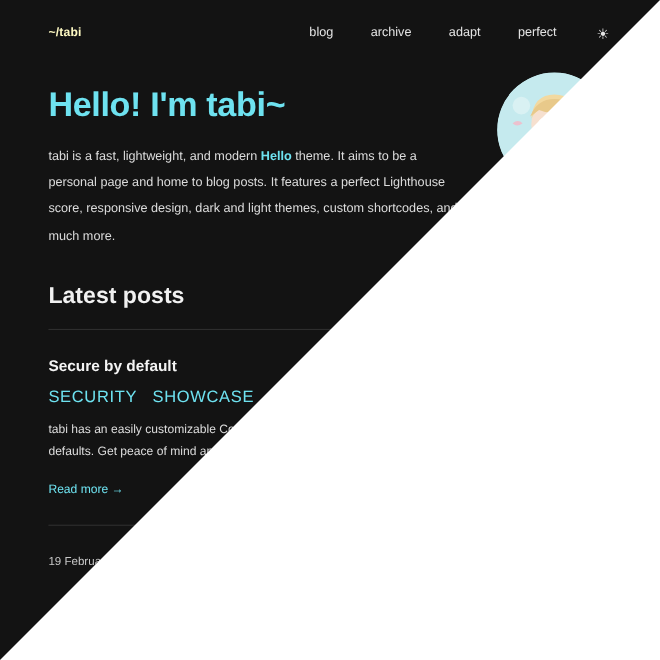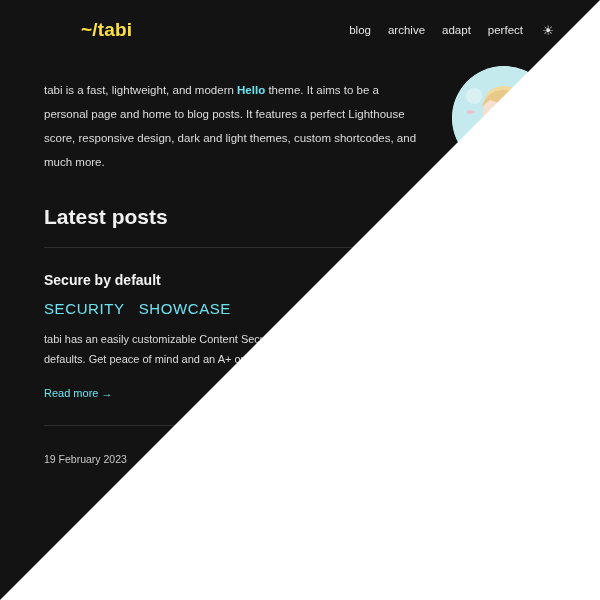--- a/index.html
+++ b/index.html
@@ -36,31 +36,30 @@
 
   
   .site-header {
     display: flex;
     align-items: center;
     justify-content: space-between;
     padding: 12px 44px 0 44px;
     height: 48px;
   }
   .brand {
-    font-size: 19px;
-    font-weight: bold;
-    color: #fde047;
+    font-size: 11px;
+    font-weight: bold;
+    color: #fef9c3;
     letter-spacing: 0.2px;
     text-decoration: none;
-    margin-left: 37px;
   }
   .nav {
     display: flex;
     align-items: center;
-    gap: 17px;
+    gap: 34px;
     margin-left: 19px;
   }
   .nav a {
     color: #e4e4e4;
     font-size: 11.5px;
     text-decoration: none;
   }
   .theme-toggle {
     display: inline-flex;
     align-items: center;
@@ -177,20 +176,21 @@
     <nav class="nav">
       <a href="#">blog</a>
       <a href="#">archive</a>
       <a href="#">adapt</a>
       <a href="#">perfect</a>
       <span class="theme-toggle">☀</span>
     </nav>
   </header>
 
   <section class="hero">
+    <h1>Hello! I'm tabi~</h1>
     <p><span>tabi is a fast, lightweight, and modern </span><a href="#">Hello</a><span> theme. It aims to be a personal page and home to blog posts. It features a perfect Lighthouse score, responsive design, dark and light themes, custom shortcodes, and much more.</span></p>
 
     <div class="avatar">
       <svg viewBox="0 0 104 104" width="104" height="104" aria-hidden="true">
         <defs>
           <clipPath id="circ">
               <circle cx="52" cy="52" r="52"></circle>
             </clipPath>
         </defs>
         <g clip-path="url(#circ)">

